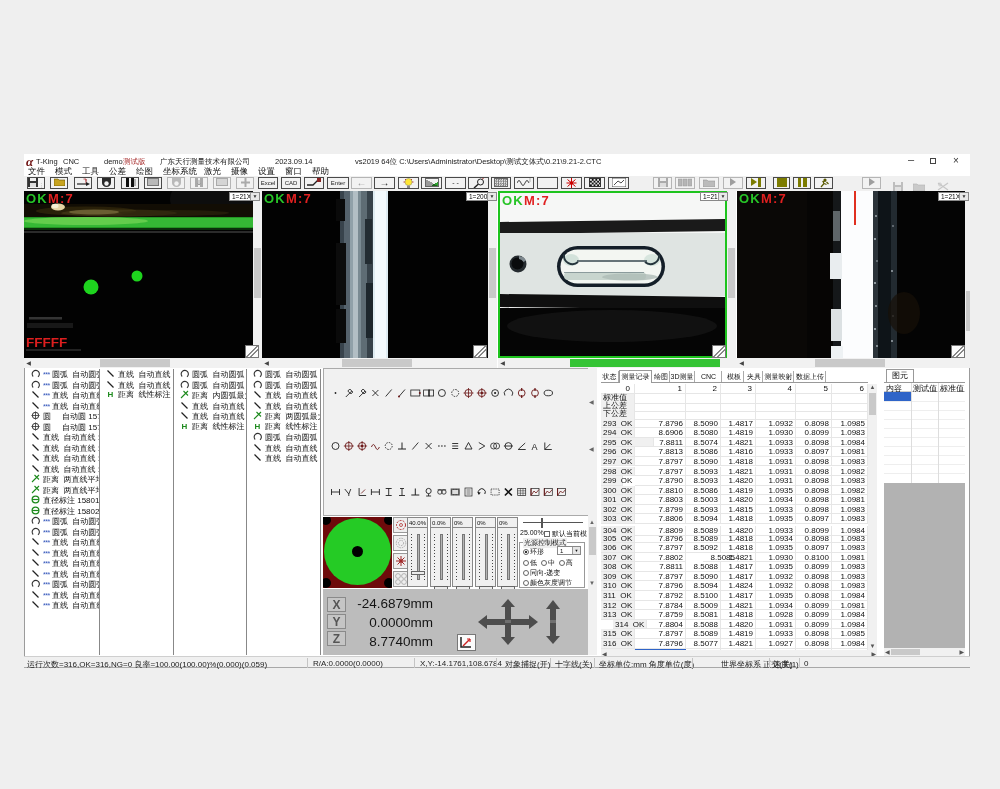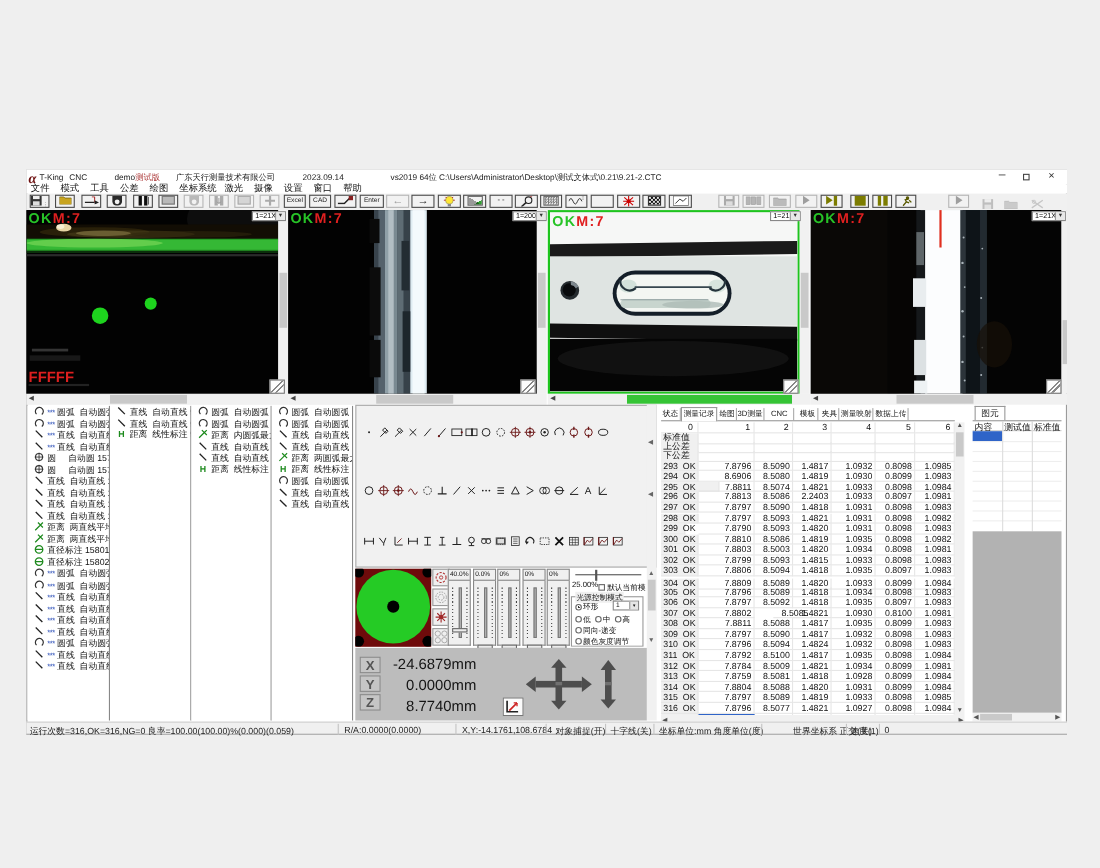--- a/index.html
+++ b/index.html
@@ -853,21 +853,21 @@
       <div style="left:85px;width:35px">8.5074</div>
       <div style="left:120px;width:35px">1.4821</div>
       <div style="left:155px;width:40px">1.0933</div>
       <div style="left:195px;width:36px">0.8098</div>
       <div style="left:231px;width:36px">1.0984</div>
     </div>
 <div class="trow" style="top:63.34px">
       <div class="rh" style="left:0;width:34px">296&nbsp;&nbsp;OK</div>
       <div style="left:34px;width:51px">7.8813</div>
       <div style="left:85px;width:35px">8.5086</div>
-      <div style="left:120px;width:35px">2.2403</div>
+      <div style="left:120px;width:35px">1.4816</div>
       <div style="left:155px;width:40px">1.0933</div>
       <div style="left:195px;width:36px">0.8097</div>
       <div style="left:231px;width:36px">1.0981</div>
     </div>
 <div class="trow" style="top:72.92px">
       <div class="rh" style="left:0;width:34px">297&nbsp;&nbsp;OK</div>
       <div style="left:34px;width:51px">7.8797</div>
       <div style="left:85px;width:35px">8.5090</div>
       <div style="left:120px;width:35px">1.4818</div>
       <div style="left:155px;width:40px">1.0931</div>
@@ -1012,21 +1012,21 @@
 <div class="trow" style="top:226.20px">
       <div class="rh" style="left:0;width:34px">313&nbsp;&nbsp;OK</div>
       <div style="left:34px;width:51px">7.8759</div>
       <div style="left:85px;width:35px">8.5081</div>
       <div style="left:120px;width:35px">1.4818</div>
       <div style="left:155px;width:40px">1.0928</div>
       <div style="left:195px;width:36px">0.8099</div>
       <div style="left:231px;width:36px">1.0984</div>
     </div>
 <div class="trow" style="top:235.78px">
-      <div class="rh" style="left:0;width:34px">314&nbsp;&nbsp;OK</div>
+      <div class="rh" style="left:12px;width:34px">314&nbsp;&nbsp;OK</div>
       <div style="left:34px;width:51px">7.8804</div>
       <div style="left:85px;width:35px">8.5088</div>
       <div style="left:120px;width:35px">1.4820</div>
       <div style="left:155px;width:40px">1.0931</div>
       <div style="left:195px;width:36px">0.8099</div>
       <div style="left:231px;width:36px">1.0984</div>
     </div>
 <div class="trow" style="top:245.36px">
       <div class="rh" style="left:0;width:34px">315&nbsp;&nbsp;OK</div>
       <div style="left:34px;width:51px">7.8797</div>

